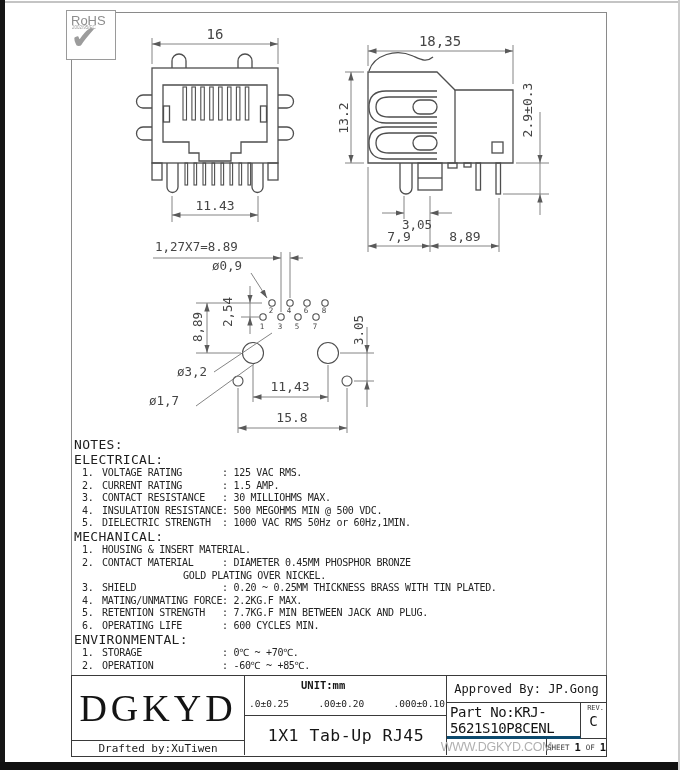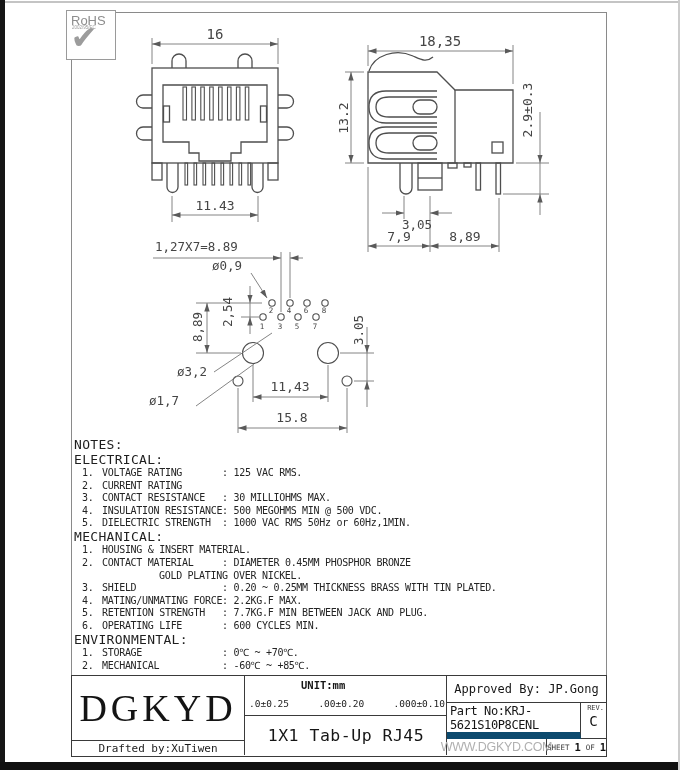--- a/index.html
+++ b/index.html
@@ -21,39 +21,39 @@
   .rohs-label{position:absolute;left:4px;top:2px;font-family:"Liberation Sans",sans-serif;font-weight:normal;font-size:13px;color:#8d8d8d;letter-spacing:0;}
   .rohs-sub{position:absolute;left:5px;top:14px;font-family:"Liberation Sans",sans-serif;font-size:4.5px;color:#9a9a9a;}
   .rohs-check{position:absolute;left:6px;top:2px;font-size:37px;color:#9c9c9c;line-height:46px;}
   
   .notes{left:74px;top:438px;width:480px;}
   .nhead{font-size:13px;line-height:14.5px;letter-spacing:0.3px;color:#1e1e1e;}
   .nrow{display:flex;margin-left:8px;line-height:12.6px;font-size:10px;letter-spacing:-0.3px;color:#242424;white-space:nowrap;}
   .nno{width:20px;flex:none;}
   .nlbl{width:120px;flex:none;overflow:visible;}
   .nval{flex:1;}
-  .nrow2{margin-left:85px;line-height:12.6px;font-size:10px;letter-spacing:-0.3px;color:#242424;white-space:nowrap;}
+  .nrow2{margin-left:109px;line-height:12.6px;font-size:10px;letter-spacing:-0.3px;color:#242424;white-space:nowrap;}
   
   .tb{left:71px;top:675px;width:536px;height:82px;border:1.5px solid #3a3a3a;box-sizing:border-box;background:#fff;}
   .tb .cell{position:absolute;box-sizing:border-box;}
   .tb-company{left:0;top:0;width:173px;height:64px;border-right:1px solid #3a3a3a;display:flex;align-items:center;justify-content:center;
     font-family:"Liberation Serif","DejaVu Serif",serif;font-size:38px;letter-spacing:4px;color:#141414;}
   .tb-drafted{left:0;top:64px;width:173px;height:15px;border-right:1px solid #3a3a3a;border-top:1px solid #3a3a3a;
     display:flex;align-items:center;justify-content:center;font-size:11px;color:#1c1c1c;}
   .tb-mid{left:173px;top:0;width:202px;height:79px;border-right:1px solid #3a3a3a;}
   .tb-unitrow{position:absolute;left:0;top:0;width:202px;height:40px;border-bottom:1px solid #3a3a3a;box-sizing:border-box;}
   .tb-unit{position:absolute;left:8px;top:3px;font-size:10.5px;font-weight:bold;color:#161616;padding-left:48px;}
   .tb-tols{position:absolute;left:4px;top:22px;width:196px;display:flex;justify-content:space-between;font-size:9.5px;color:#1c1c1c;}
   .tb-product{position:absolute;left:0;top:40px;width:202px;height:39px;display:flex;align-items:center;justify-content:center;
     font-size:16.5px;letter-spacing:0.5px;color:#161616;}
   .tb-right{left:375px;top:0;width:159px;height:79px;}
   .tb-approved{position:absolute;left:0;top:0;width:159px;height:27px;border-bottom:1px solid #3a3a3a;box-sizing:border-box;
     display:flex;align-items:center;justify-content:center;font-size:12px;color:#161616;}
-  .tb-part{position:absolute;left:0;top:27px;width:134px;height:36px;border-bottom:7px solid #0c4a6e;border-right:1px solid #3a3a3a;box-sizing:border-box;
-    display:flex;align-items:center;justify-content:flex-start;padding-left:3px;font-size:12px;letter-spacing:-0.4px;color:#141414;}
+  .tb-part{position:absolute;left:0;top:27px;width:134px;height:36px;border-bottom:3px solid #0c4a6e;border-right:1px solid #3a3a3a;box-sizing:border-box;
+    display:flex;align-items:center;justify-content:flex-start;padding-left:3px;font-size:14px;letter-spacing:-0.4px;color:#141414;}
   .tb-revcell{position:absolute;left:134px;top:27px;width:25px;height:36px;border-bottom:1px solid #3a3a3a;box-sizing:border-box;}
   .tb-revlabel{position:absolute;right:2px;top:1px;font-size:7px;color:#3a3a3a;}
   .tb-rev{position:absolute;left:0;top:10px;width:100%;text-align:center;font-size:14px;color:#111;}
   .tb-site{position:absolute;left:0;top:63px;width:100px;height:16px;border-right:1px solid #3a3a3a;box-sizing:border-box;
     display:flex;align-items:center;justify-content:center;font-family:"Liberation Sans",sans-serif;font-size:12.5px;color:#b0b0b0;letter-spacing:-0.3px;}
   .tb-sheet{position:absolute;left:100px;top:63px;width:59px;height:16px;display:flex;align-items:center;justify-content:space-between;gap:3px;color:#222;}
   .tb-sheet .sm{font-size:7.5px;color:#3a3a3a;}
   .tb-sheet .num{font-size:10.5px;font-weight:bold;color:#111;}
   svg text{font-family:"DejaVu Sans Mono","Liberation Mono",monospace;fill:#454545;}
 </style>
@@ -252,20 +252,21 @@
 
         <div class="nrow">
           <span class="nno">1.</span>
           <span class="nlbl">VOLTAGE RATING</span>
           <span class="nval">: 125 VAC RMS.</span>
         </div>
 
         <div class="nrow">
           <span class="nno">2.</span>
           <span class="nlbl">CURRENT RATING</span>
+          <span class="nval">: 1.5 AMP.</span>
         </div>
 
         <div class="nrow">
           <span class="nno">3.</span>
           <span class="nlbl">CONTACT RESISTANCE</span>
           <span class="nval">: 30 MILLIOHMS MAX.</span>
         </div>
 
         <div class="nrow">
           <span class="nno">4.</span>
@@ -330,21 +331,21 @@
     <div>
 
         <div class="nrow">
           <span class="nno">1.</span>
           <span class="nlbl">STORAGE</span>
           <span class="nval">:  0℃ ~ +70℃.</span>
         </div>
 
         <div class="nrow">
           <span class="nno">2.</span>
-          <span class="nlbl">MECHANICAL</span>
+          <span class="nlbl">OPERATION</span>
           <span class="nval">: -60℃ ~ +85℃.</span>
         </div>
 
       </div>
   </div>
 </div>
 
 <div class="abs tb">
   <div class="cell tb-drafted">Drafted by:XuTiwen</div>
   <div class="cell tb-company">DGKYD</div>

